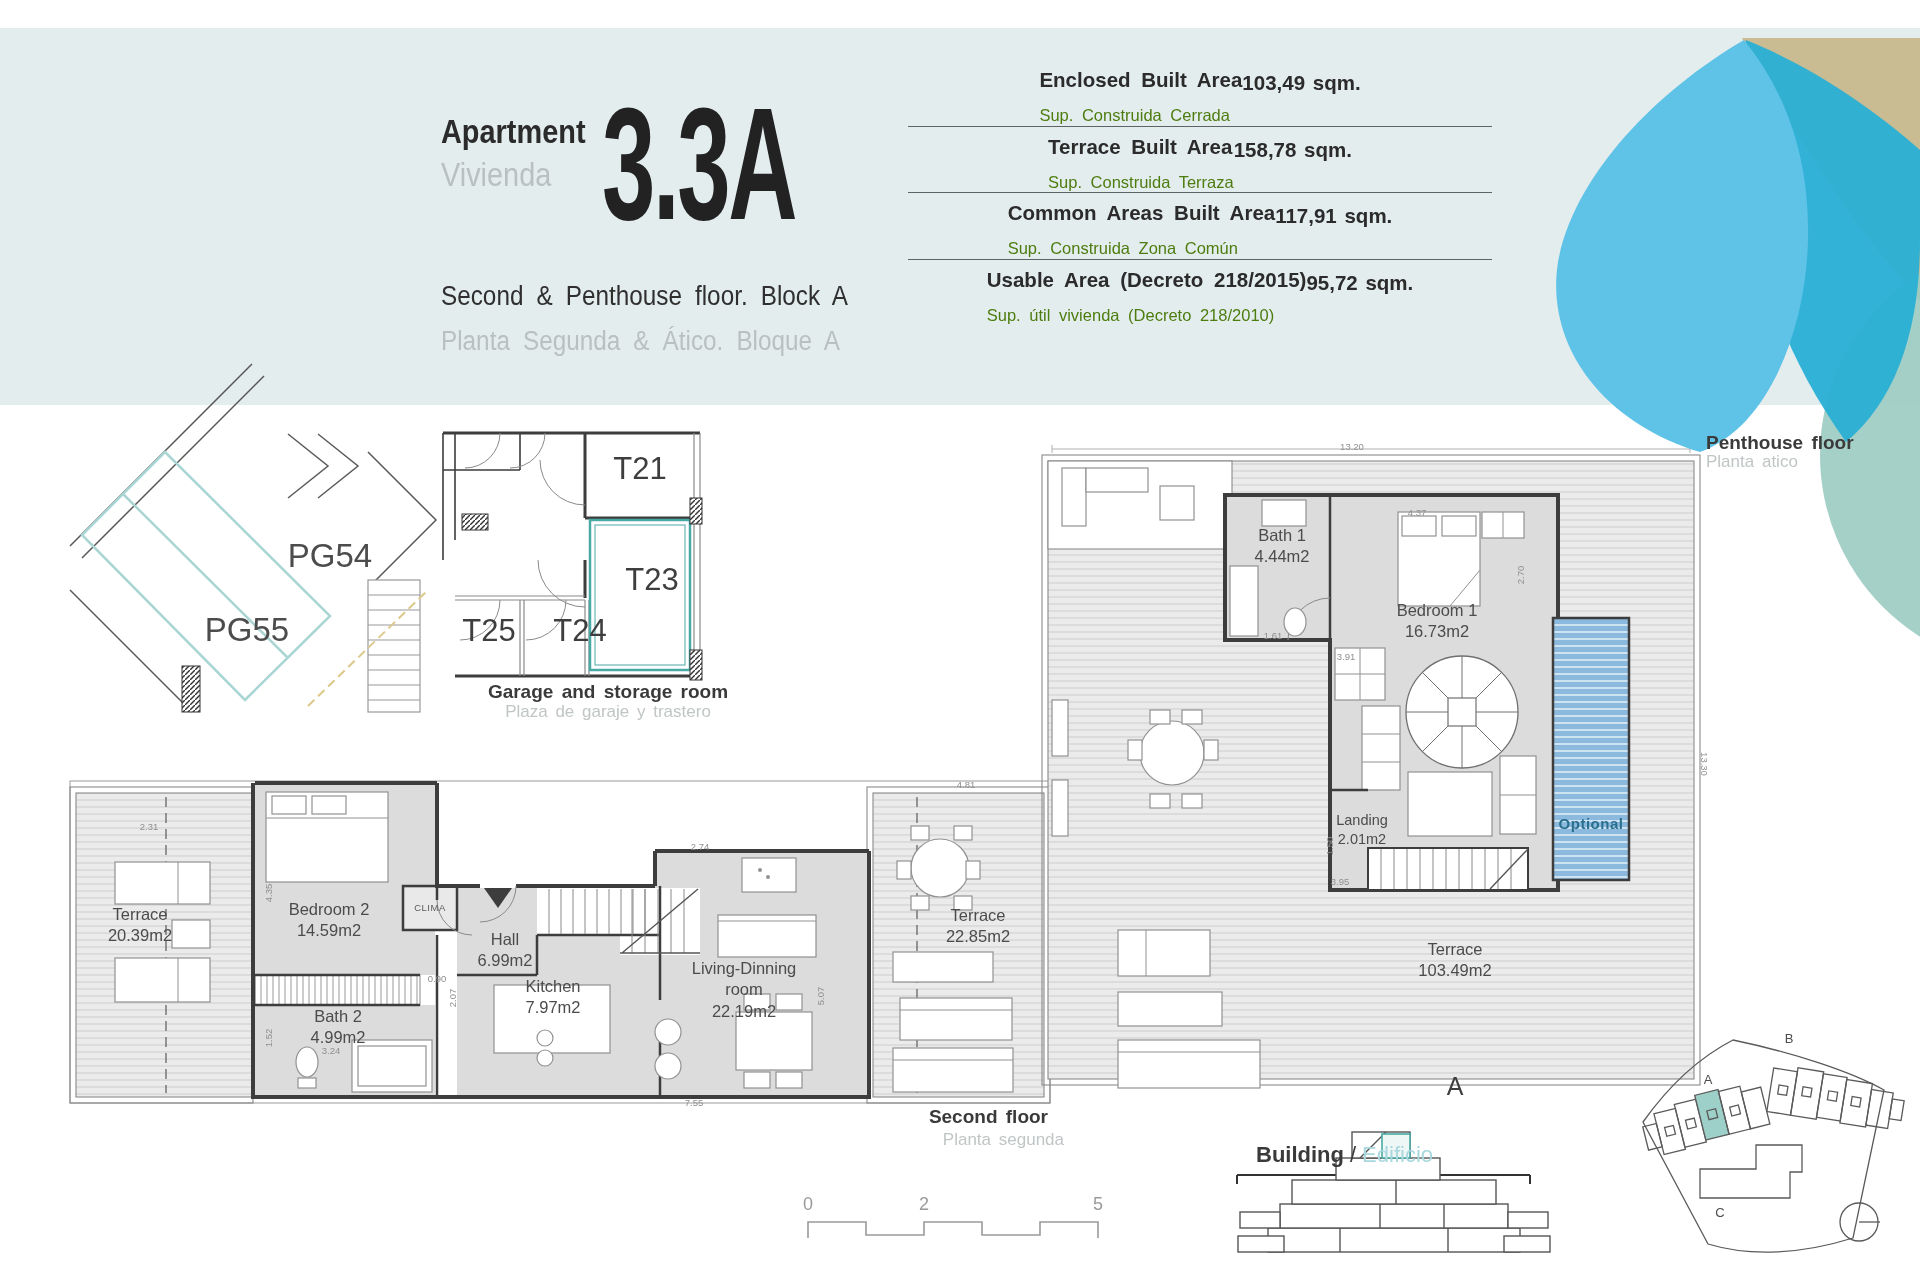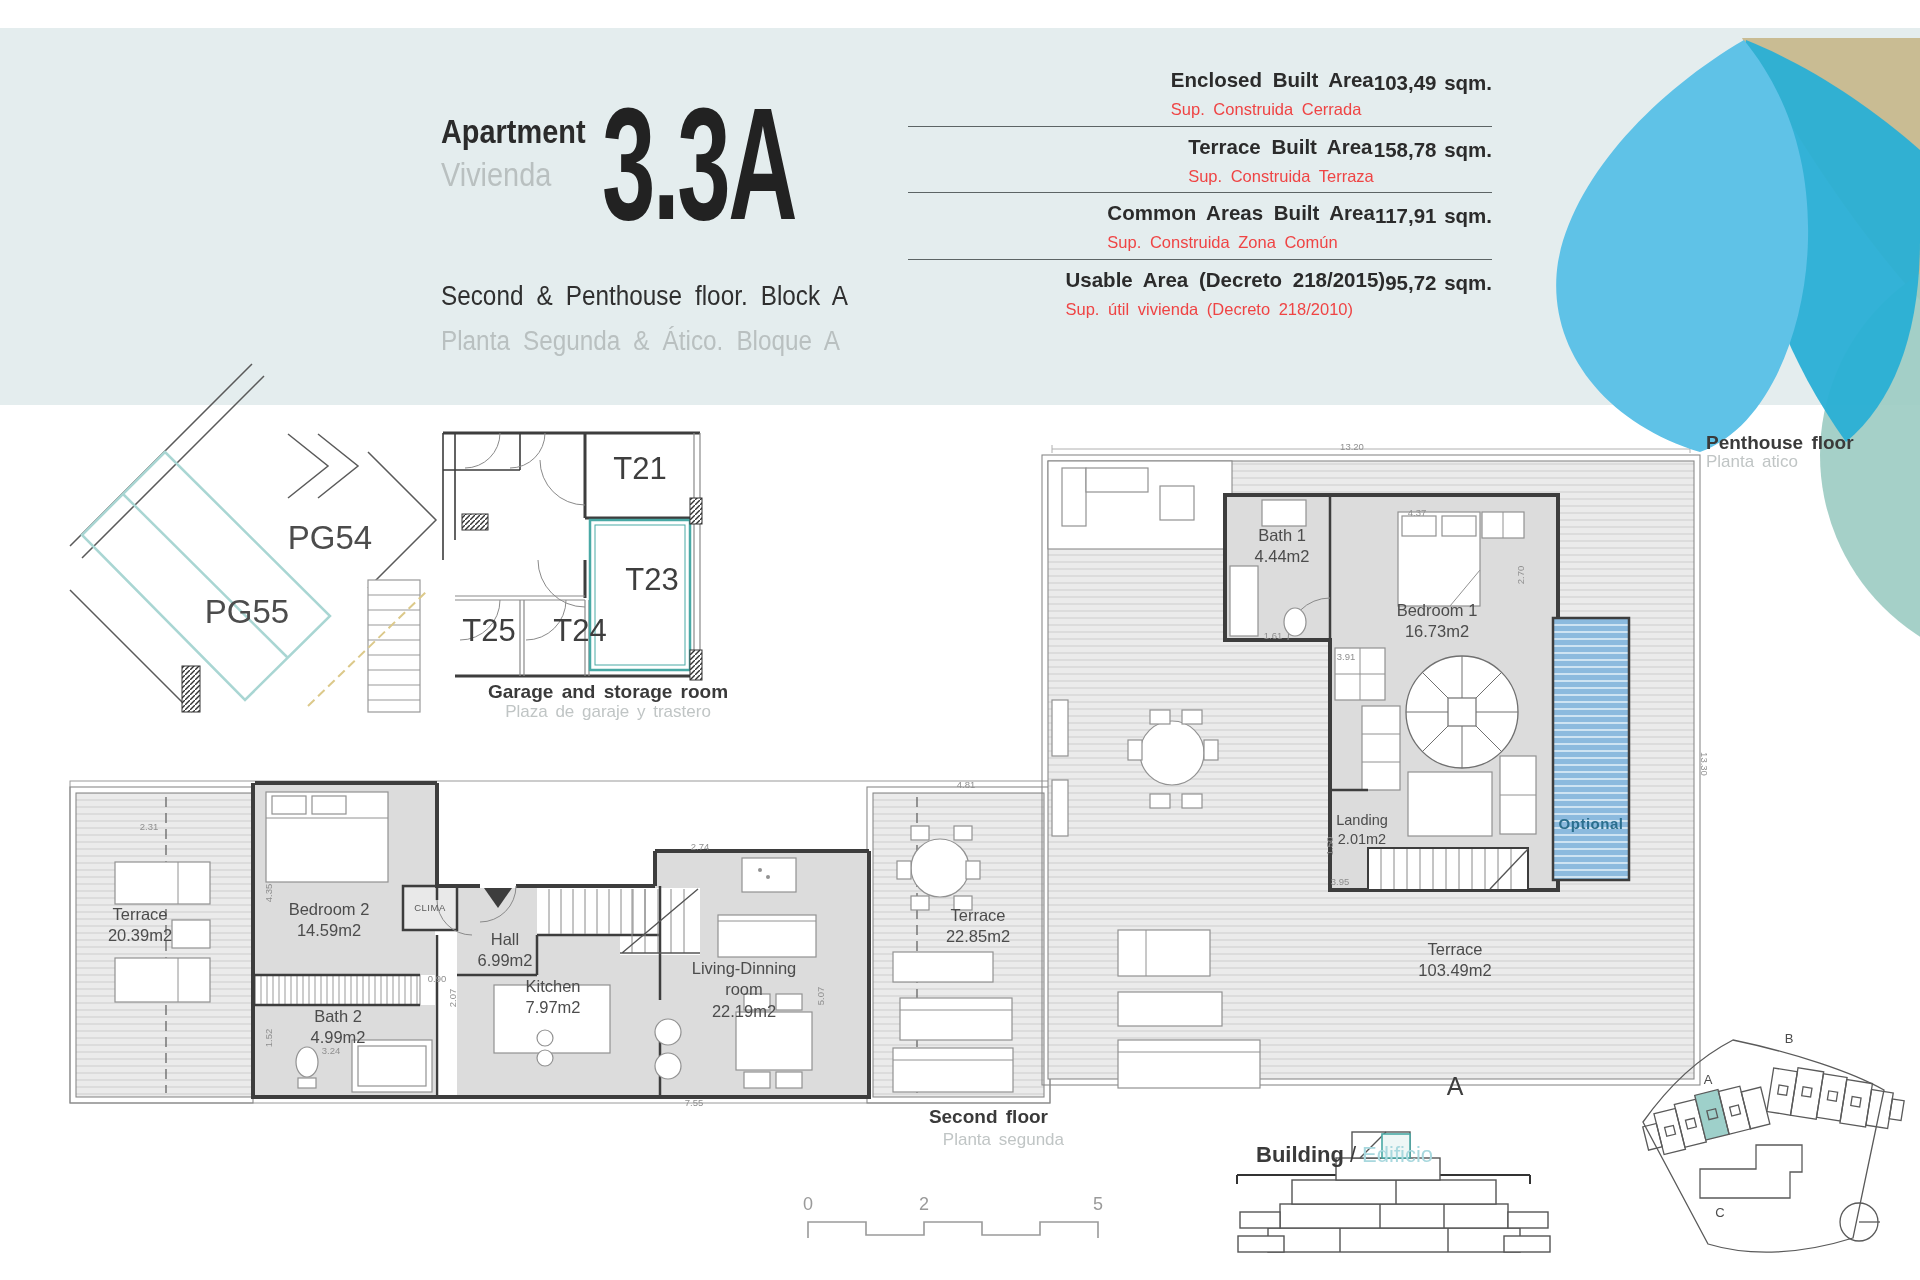--- a/index.html
+++ b/index.html
@@ -17,33 +17,33 @@
               transform:scaleX(.85);transform-origin:left top;}
   .t-unit{position:absolute;left:602px;top:84px;font-size:160px;font-weight:bold;color:#222;
           line-height:1;letter-spacing:-4px;transform:scaleX(.6);transform-origin:left top;}
   .t-floor-en{position:absolute;left:441px;top:281px;font-size:27px;color:#2f2f2f;word-spacing:7px;
               transform:scaleX(.9);transform-origin:left top;}
   .t-floor-es{position:absolute;left:441px;top:326px;font-size:27px;color:#b9c0c0;word-spacing:7px;
               transform:scaleX(.9);transform-origin:left top;}
 
   
   .area-table{position:absolute;left:908px;top:60px;width:584px;}
-  .area-row{height:66.5px;box-sizing:border-box;display:flex;justify-content:flex-end;
+  .area-row{height:66.5px;box-sizing:border-box;display:flex;justify-content:center;
             align-items:flex-start;padding-top:8px;border-bottom:1.5px solid #5c6465;}
   .area-row:last-child{border-bottom:none;}
   .area-en{font-size:20.5px;font-weight:bold;color:#2b2b2b;word-spacing:5px;}
-  .area-es{font-size:16.5px;color:#ef4444;word-spacing:4px;margin-top:8px;}
+  .area-es{font-size:16.5px;color:#4d7c0f;word-spacing:4px;margin-top:14px;}
   .area-val{font-size:20.5px;font-weight:bold;color:#2b2b2b;word-spacing:2px;padding-top:3px;white-space:nowrap;}
 
   
   .lbl{position:absolute;transform:translate(-50%,-50%);text-align:center;color:#4c4c4c;
        font-size:16.5px;line-height:1.3;white-space:nowrap;}
   .lbl span{display:block;}
   .big{font-size:31px;color:#3e3e3e;}
-  .pg{font-size:33px;}
+  .pg{font-size:33px;margin-top:18px;}
   .tiny{font-size:9.5px;letter-spacing:.5px;color:#5a5a5a;}
   .cap-en{font-weight:bold;font-size:19px;color:#3a3a3a;word-spacing:3px;}
   .cap-es{font-size:17px;color:#c0c5c5;word-spacing:3px;}
   .cap-right{transform:translate(-100%,-50%);text-align:right;}
   .cap-left{transform:translate(0,-50%);text-align:left;}
   .optional-lbl{font-size:15px;color:#2b6f8e;font-weight:bold;letter-spacing:.5px;}
   .site-letter{font-size:13px;color:#4c4c4c;}
   .block-letter{font-size:25px;color:#3e3e3e;}
   .scale-num{font-size:18px;color:#9a9a9a;}
   .building-lbl{position:absolute;left:1256px;top:1142px;font-size:22px;white-space:nowrap;}

